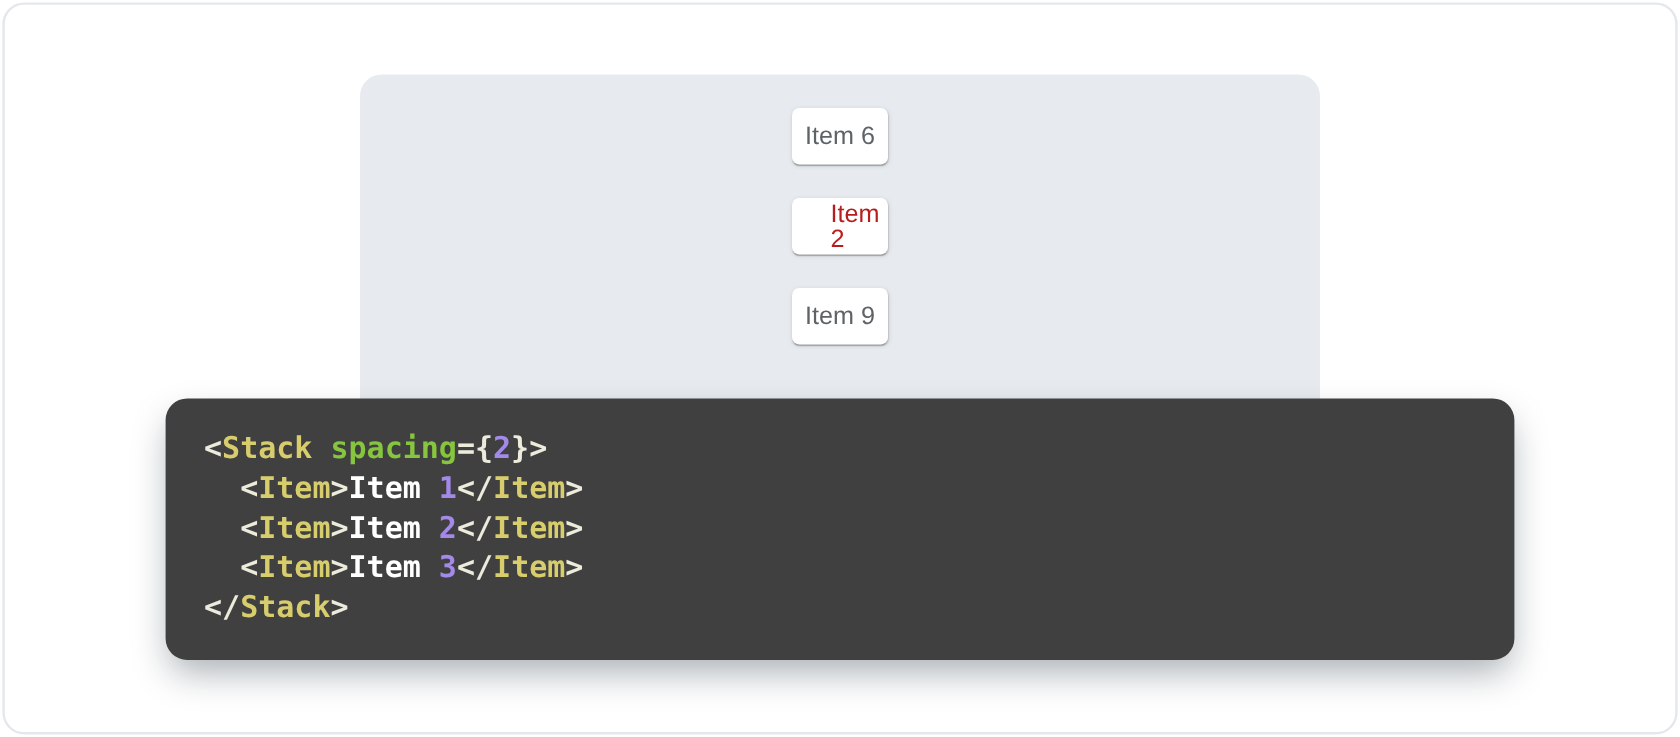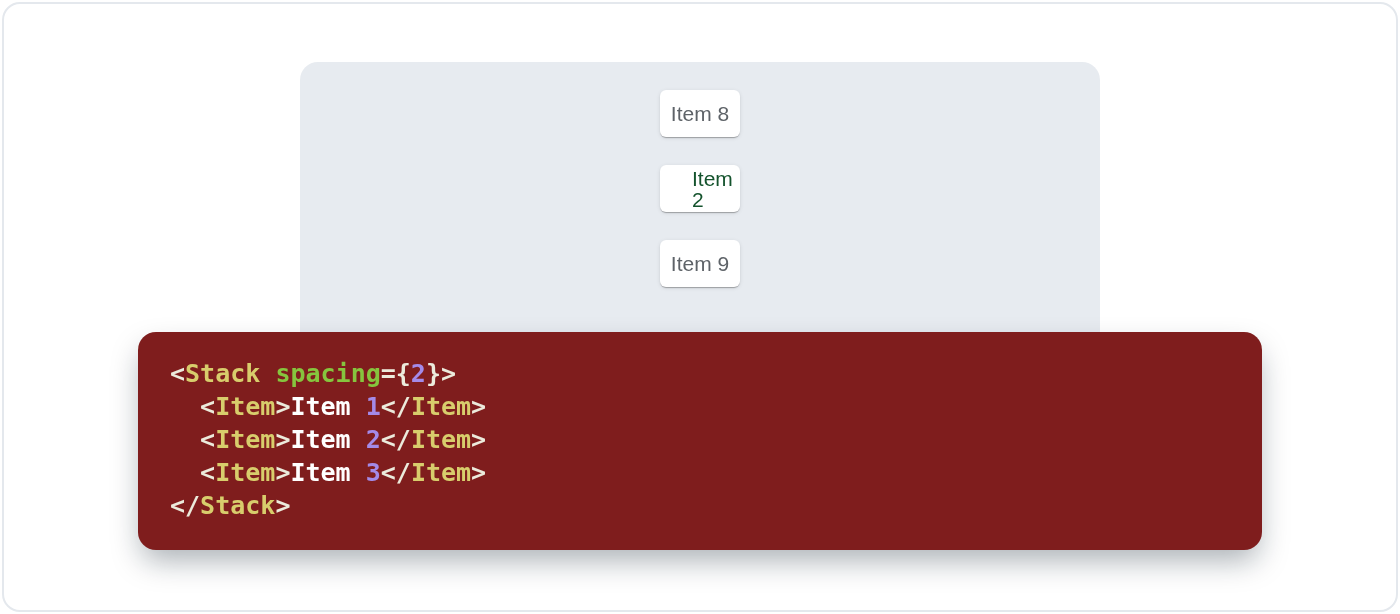--- a/index.html
+++ b/index.html
@@ -69,27 +69,27 @@
 </style>
 </head>
 <body>
 
 <div class="canvas">
 
   <div class="page-frame"></div>
 
   <div class="demo-panel" style="background: rgb(231, 235, 240);">
     <div class="item-card">
-      <span style="color: rgb(94, 99, 104);">Item 8</span>
+      <span style="color: rgb(94, 99, 104);">Item 6</span>
     </div>
     <div class="item-card">
-      <span style="color: #14532d; margin-left: 32px;">Item 2</span>
+      <span style="color: #b91c1c; margin-left: 32px;">Item 2</span>
     </div>
     <div class="item-card">
       <span style="color: rgb(94, 99, 104);">Item 9</span>
     </div>
   </div>
 
-  <div class="code-block" style="background: #7f1d1d;">
+  <div class="code-block" style="background: #404040;">
     <div class="code-content"><div class="code-line"><span style="color: rgb(236, 235, 220);">&lt;</span><span style="color: rgb(216, 205, 108);">Stack</span><span style="color: rgb(255, 255, 255);"> </span><span style="color: rgb(134, 197, 62);">spacing</span><span style="color: rgb(236, 235, 220);">={</span><span style="color: rgb(164, 138, 232);">2</span><span style="color: rgb(236, 235, 220);">}&gt;</span></div><div class="code-line"><span style="color: rgb(255, 255, 255);">  </span><span style="color: rgb(236, 235, 220);">&lt;</span><span style="color: rgb(216, 205, 108);">Item</span><span style="color: rgb(236, 235, 220);">&gt;</span><span style="color: rgb(255, 255, 255);">Item </span><span style="color: rgb(164, 138, 232);">1</span><span style="color: rgb(236, 235, 220);">&lt;/</span><span style="color: rgb(216, 205, 108);">Item</span><span style="color: rgb(236, 235, 220);">&gt;</span></div><div class="code-line"><span style="color: rgb(255, 255, 255);">  </span><span style="color: rgb(236, 235, 220);">&lt;</span><span style="color: rgb(216, 205, 108);">Item</span><span style="color: rgb(236, 235, 220);">&gt;</span><span style="color: rgb(255, 255, 255);">Item </span><span style="color: rgb(164, 138, 232);">2</span><span style="color: rgb(236, 235, 220);">&lt;/</span><span style="color: rgb(216, 205, 108);">Item</span><span style="color: rgb(236, 235, 220);">&gt;</span></div><div class="code-line"><span style="color: rgb(255, 255, 255);">  </span><span style="color: rgb(236, 235, 220);">&lt;</span><span style="color: rgb(216, 205, 108);">Item</span><span style="color: rgb(236, 235, 220);">&gt;</span><span style="color: rgb(255, 255, 255);">Item </span><span style="color: rgb(164, 138, 232);">3</span><span style="color: rgb(236, 235, 220);">&lt;/</span><span style="color: rgb(216, 205, 108);">Item</span><span style="color: rgb(236, 235, 220);">&gt;</span></div><div class="code-line"><span style="color: rgb(236, 235, 220);">&lt;/</span><span style="color: rgb(216, 205, 108);">Stack</span><span style="color: rgb(236, 235, 220);">&gt;</span></div></div>
   </div>
 
 </div>
 
 </body></html>

